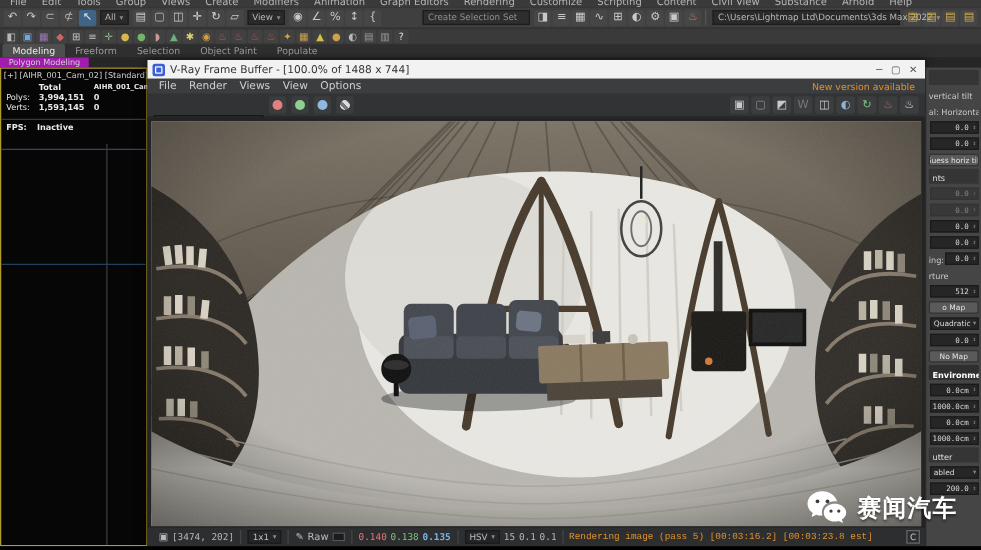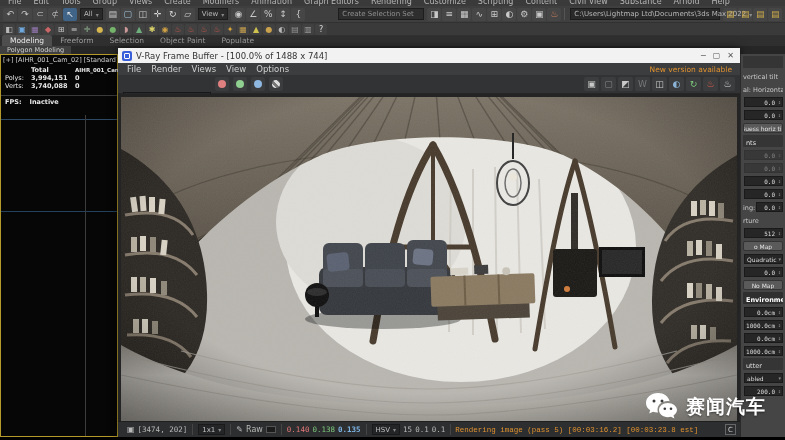--- a/index.html
+++ b/index.html
@@ -17,21 +17,21 @@
   .tb2 .ticon{width:12px;height:11px;font-size:8px;}
   .ticon.on{background:#3f6487;}
   .dd{display:flex;align-items:center;height:12px;background:#2a2a2a;border:1px solid #1d1d1d;color:#b8b8b8;font-size:7px;padding:0 3px;margin:0 2px;white-space:nowrap;}
   .dd::after{content:"▾";font-size:6px;margin-left:3px;color:#888;}
   .fld{display:flex;align-items:center;height:12px;background:#2e2e2e;border:1px solid #1d1d1d;color:#8f8f8f;font-size:7px;padding:0 3px;margin:0 2px;white-space:nowrap;overflow:hidden;}
   .sep{width:1px;height:12px;background:#555;margin:0 2px;}
   .ribbontabs{position:absolute;left:0;top:36px;width:785px;height:10px;background:#2f2f2f;display:flex;align-items:flex-end;padding-left:2px;}
   .rtab{font-size:7.5px;color:#9a9a9a;padding:1px 8px;}
   .rtab.active{background:#4e4e4e;color:#e8e8e8;border-radius:2px 2px 0 0;}
   .ribbonsub{position:absolute;left:0;top:46px;width:785px;height:8px;background:#262626;display:flex;}
-  .rsub{font-size:6.5px;color:#cfcfcf;background:#404040;padding:0 7px;display:flex;align-items:center;}
+  .rsub{font-size:6.5px;color:#cfcfcf;background:#a21caf;padding:0 7px;display:flex;align-items:center;}
 
   
   .viewport{position:absolute;left:0;top:54px;width:118px;height:383px;background:#060606;border:1px solid #b49a2a;}
   .vplabel{font-size:6.5px;color:#cfcfcf;padding:1px 2px;white-space:nowrap;overflow:hidden;}
   .stats{padding:1px 2px 2px 4px;}
   .srow{display:grid;grid-template-columns:26px 44px 40px;font-size:6.5px;color:#e8e8e8;line-height:8px;}
   .srow .h{font-weight:bold;}
   .srow .t{text-align:left;font-weight:bold;}
   .fpsrow{display:flex;gap:8px;font-size:6.5px;color:#e8e8e8;border-top:1px solid #3a3a3a;margin-top:3px;padding:2px 2px 2px 4px;font-weight:bold;}
   .gridv{position:absolute;left:84px;top:60px;bottom:0;width:1px;background:#3c3c3c;}
@@ -219,21 +219,21 @@
         <span class="h">Total</span>
         <span class="h" style="font-size:5.5px;">AIHR_001_Cam_02</span>
       </div>
       <div class="srow">
         <span>Polys:</span>
         <span class="t">3,994,151</span>
         <span class="t">0</span>
       </div>
       <div class="srow">
         <span>Verts:</span>
-        <span class="t">3,740,088</span>
+        <span class="t">1,593,145</span>
         <span class="t">0</span>
       </div>
     </div>
     <div class="fpsrow">
       <span>FPS:</span>
         <span>Inactive</span>
     </div>
     <div class="gridh1"></div>
     <div class="gridh2"></div>
     <div class="gridv"></div>

